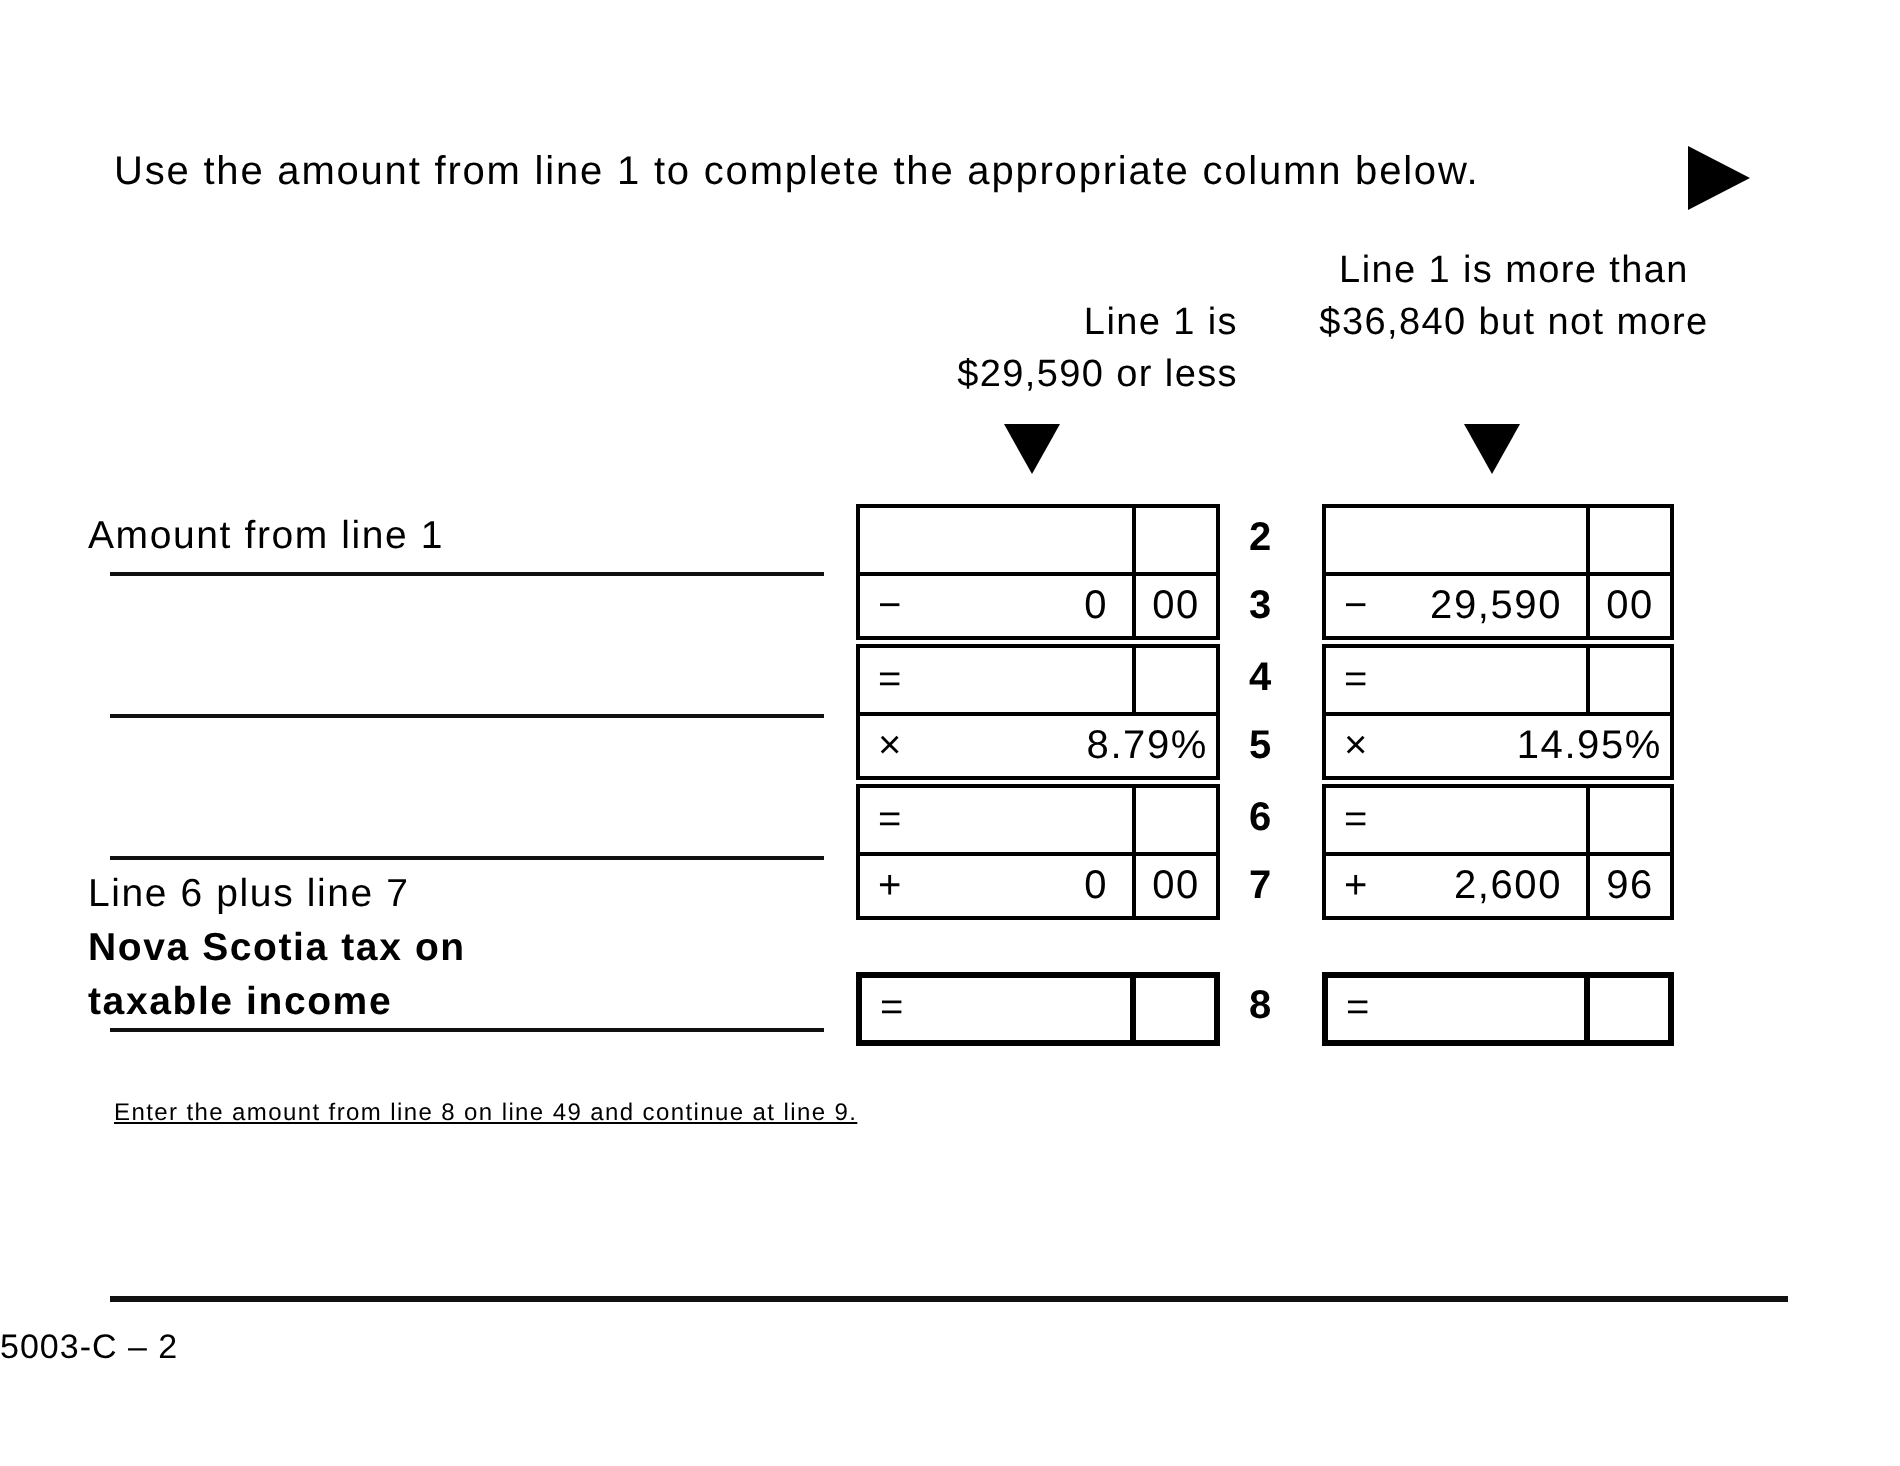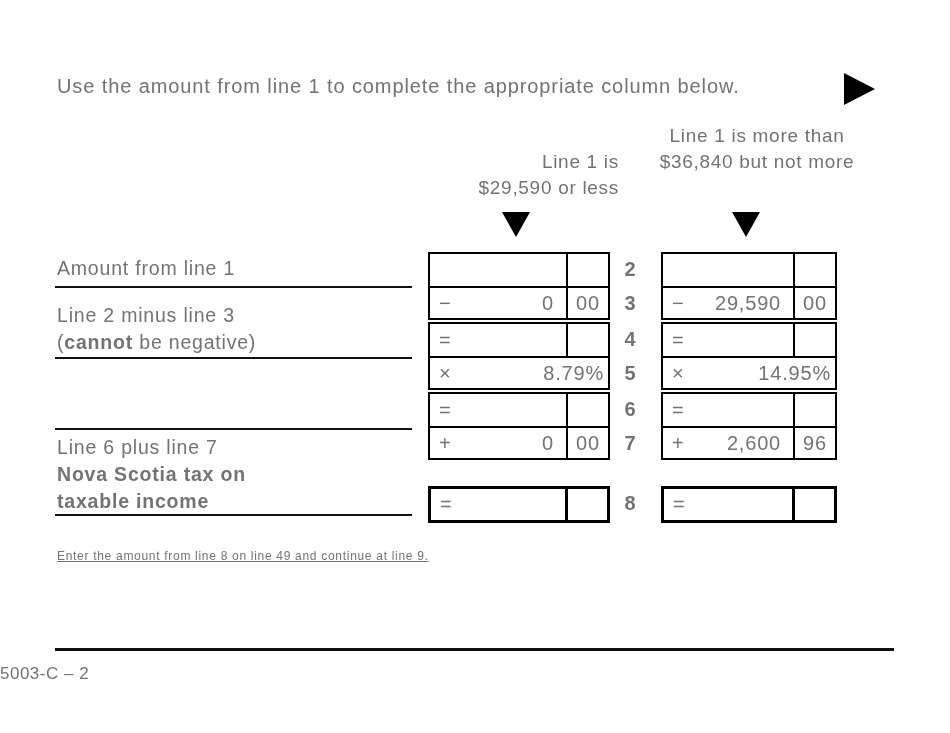--- a/index.html
+++ b/index.html
@@ -1,39 +1,39 @@
 <!DOCTYPE html>
 <html><head>
 <meta charset="utf-8">
 <style>
   * { box-sizing: border-box; margin: 0; padding: 0; }
   body { background: #ffffff; }
   .page {
     position: relative; width: 950px; height: 733px;
-    background: #ffffff; color: #737373;
+    background: #ffffff; color: #000000;
     font-family: "Liberation Sans", sans-serif; overflow: hidden;
   }
   .intro { position: absolute; left: 57px; top: 75px; font-size: 20px; letter-spacing: 0.9px; }
   .play {
     position: absolute; left: 844px; top: 73px; width: 0; height: 0;
     border-top: 16px solid transparent; border-bottom: 16px solid transparent;
     border-left: 31px solid #000;
   }
   .hdr { position: absolute; text-align: center; font-size: 19px; line-height: 26px; letter-spacing: 0.7px; }
   .hdr1 { left: 419px; top: 149px; width: 200px; text-align: right; }
   .hdr2 { left: 633px; top: 123px; width: 248px; }
   .tri {
     position: absolute; top: 212px; width: 0; height: 0;
     border-left: 14px solid transparent; border-right: 14px solid transparent;
     border-top: 25px solid #000;
   }
   .tri1 { left: 502px; }
   .tri2 { left: 732px; }
 
-  .lbl { position: absolute; left: 57px; font-size: 19.5px; line-height: 27px; letter-spacing: 0.8px; }
+  .lbl { position: absolute; left: 44px; font-size: 19.5px; line-height: 27px; letter-spacing: 0.8px; }
   .lbl .b, .lbl b { font-weight: bold; }
   .ul { position: absolute; left: 55px; width: 357px; height: 2px; background: #111; }
 
   .grp { position: absolute; border: 2px solid #000; background: #fff; }
   .c1 { left: 428px; width: 182px; }
   .c2 { left: 661px; width: 176px; }
   .row { display: flex; align-items: center; height: 32px; font-size: 20px; letter-spacing: 0.8px; }
   .row + .row { border-top: 2px solid #000; }
   .sign { flex: none; width: 32px; padding-left: 9px; }
   .amt { flex: 1; text-align: right; padding-right: 12px; min-height: 1px; }
@@ -66,24 +66,20 @@
   </div>
   <div class="hdr hdr2">
     <div>Line 1 is more than</div>
     <div>$36,840 but not more</div>
   </div>
 
   <div class="tri tri1"></div>
   <div class="tri tri2"></div>
 
   <div class="lbl" style="top:255px">Amount from line 1</div>
-  <div class="lbl" style="top:302px">
-    <div>Line 2 minus line 3</div>
-    <div><span>(</span><b>cannot</b><span> be negative)</span></div>
-  </div>
   <div class="lbl" style="top:434px">
     <div>Line 6 plus line 7</div>
     <div class="b">Nova Scotia tax on</div>
     <div class="b">taxable income</div>
   </div>
 
   <div class="ul" style="top:286px"></div>
   <div class="ul" style="top:357px"></div>
   <div class="ul" style="top:428px"></div>
   <div class="ul" style="top:514px"></div>

